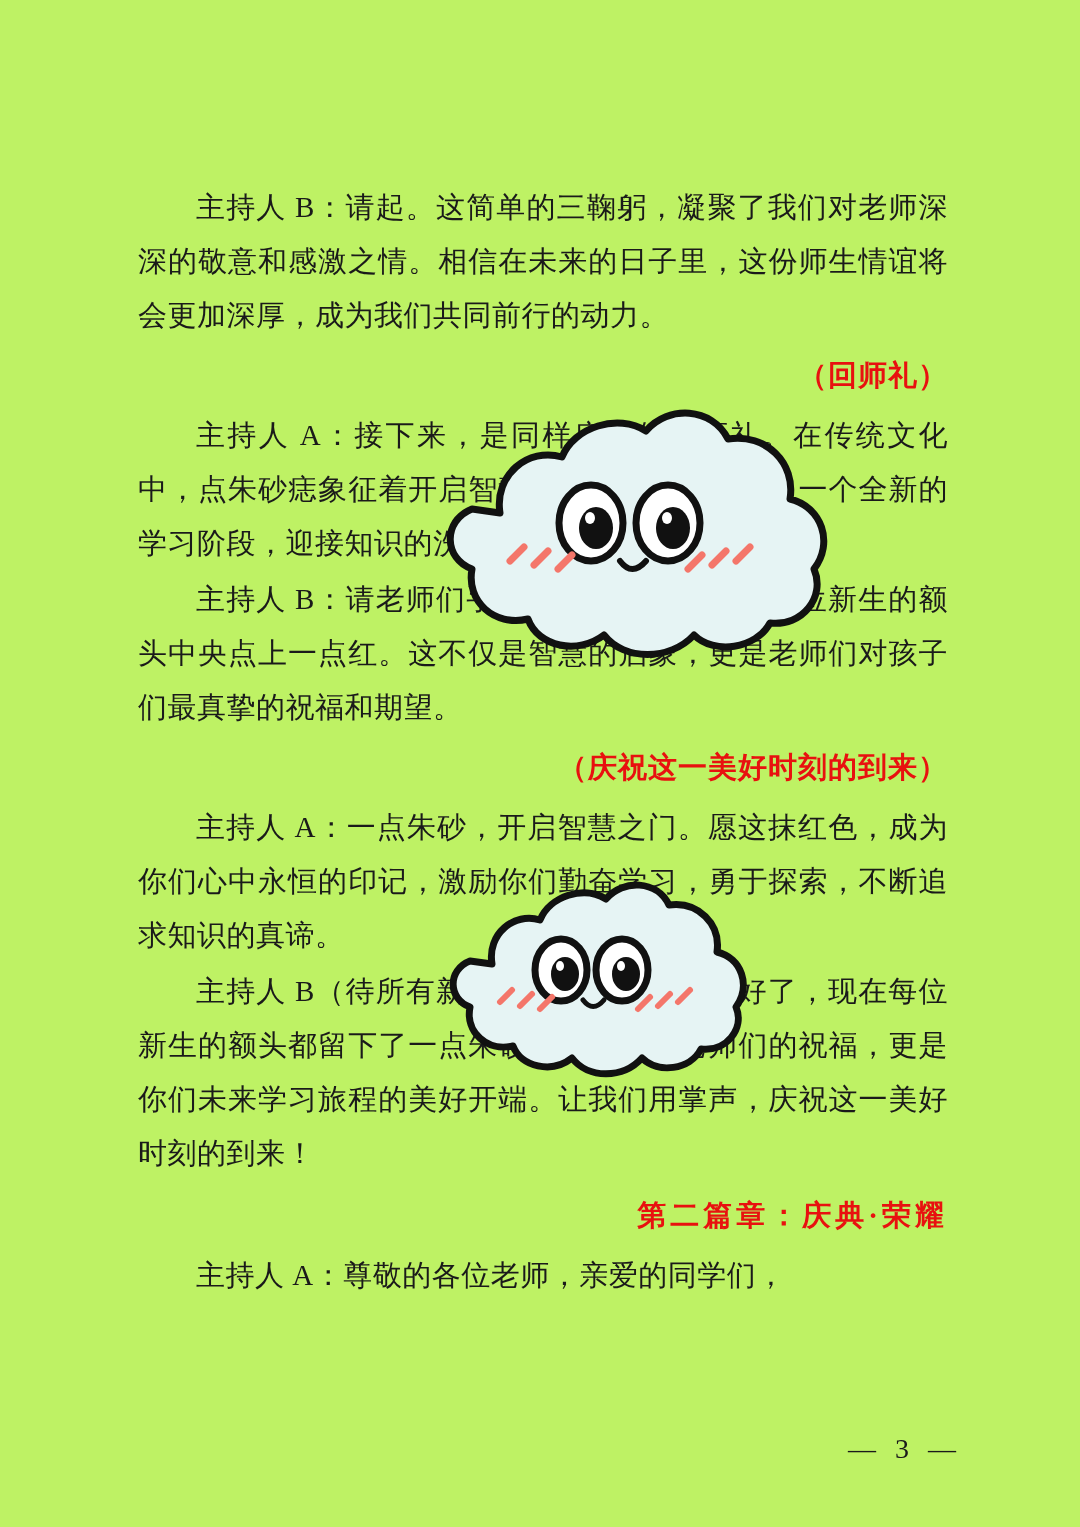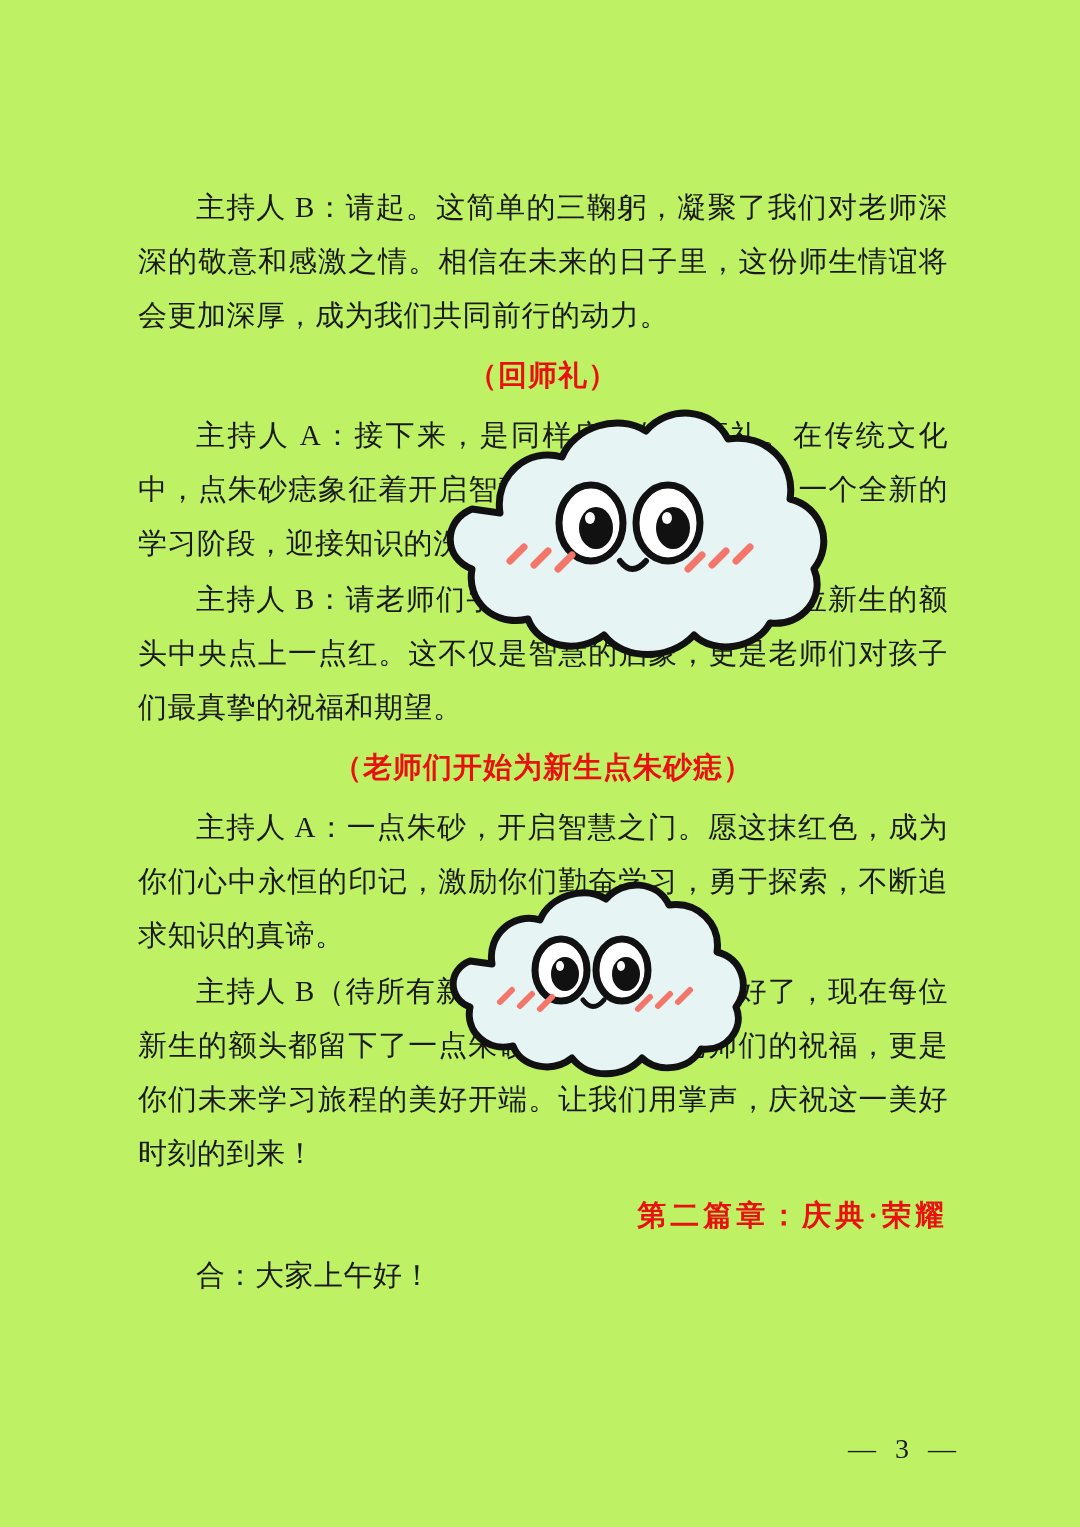--- a/index.html
+++ b/index.html
@@ -27,21 +27,21 @@
     color: #1a1a1a;
     text-align: justify;
     text-justify: inter-ideograph;
     margin: 0 0 2px 0;
     letter-spacing: 0.5px;
   }
   .indent {
     text-indent: 58px;
   }
   .center-red {
-    text-align: center;
+    text-align: right;
     color: #e8110f;
     font-weight: bold;
     font-size: 29px;
     line-height: 54px;
     margin: 6px 0 6px 0;
     letter-spacing: 1px;
   }
   .chapter-title {
     text-align: right;
     color: #e8110f;
@@ -88,31 +88,31 @@
   <div class="content">
 
     <p class="para indent">主持人 B：请起。这简单的三鞠躬，凝聚了我们对老师深深的敬意和感激之情。相信在未来的日子里，这份师生情谊将会更加深厚，成为我们共同前行的动力。</p>
 
     <p class="center-red">（回师礼）</p>
 
     <p class="para indent">主持人 A：接下来，是同样庄严的回师礼。在传统文化中，点朱砂痣象征着开启智慧，意味着你们将步入一个全新的学习阶段，迎接知识的洗礼。</p>
 
     <p class="para indent">主持人 B：请老师们手持朱砂笔，轻轻地在每位新生的额头中央点上一点红。这不仅是智慧的启蒙，更是老师们对孩子们最真挚的祝福和期望。</p>
 
-    <p class="center-red">（老师们开始为新生点朱砂痣）</p>
+    <p class="center-red">（庆祝这一美好时刻的到来）</p>
 
     <p class="para indent">主持人 A：一点朱砂，开启智慧之门。愿这抹红色，成为你们心中永恒的印记，激励你们勤奋学习，勇于探索，不断追求知识的真谛。</p>
 
     <p class="para indent">主持人 B（待所有新生完成点朱砂痣）：好了，现在每位新生的额头都留下了一点朱砂，这不仅是老师们的祝福，更是你们未来学习旅程的美好开端。让我们用掌声，庆祝这一美好时刻的到来！</p>
 
     <p class="chapter-title">第二篇章：庆典·荣耀</p>
 
 
+    <p class="para plain">主持人 A：尊敬的各位老师，亲爱的同学们，</p>
 
-    <p class="para plain">合：大家上午好！</p>
 
   </div>
 
   <svg class="cloud" id="cloud-top" viewBox="0 0 480 290">
     <path d="M118 130
              C 112 92, 146 64, 180 74
              C 192 44, 236 30, 264 48
              C 286 22, 330 24, 346 56
              C 384 50, 414 80, 408 116
              C 440 124, 452 160, 432 186

